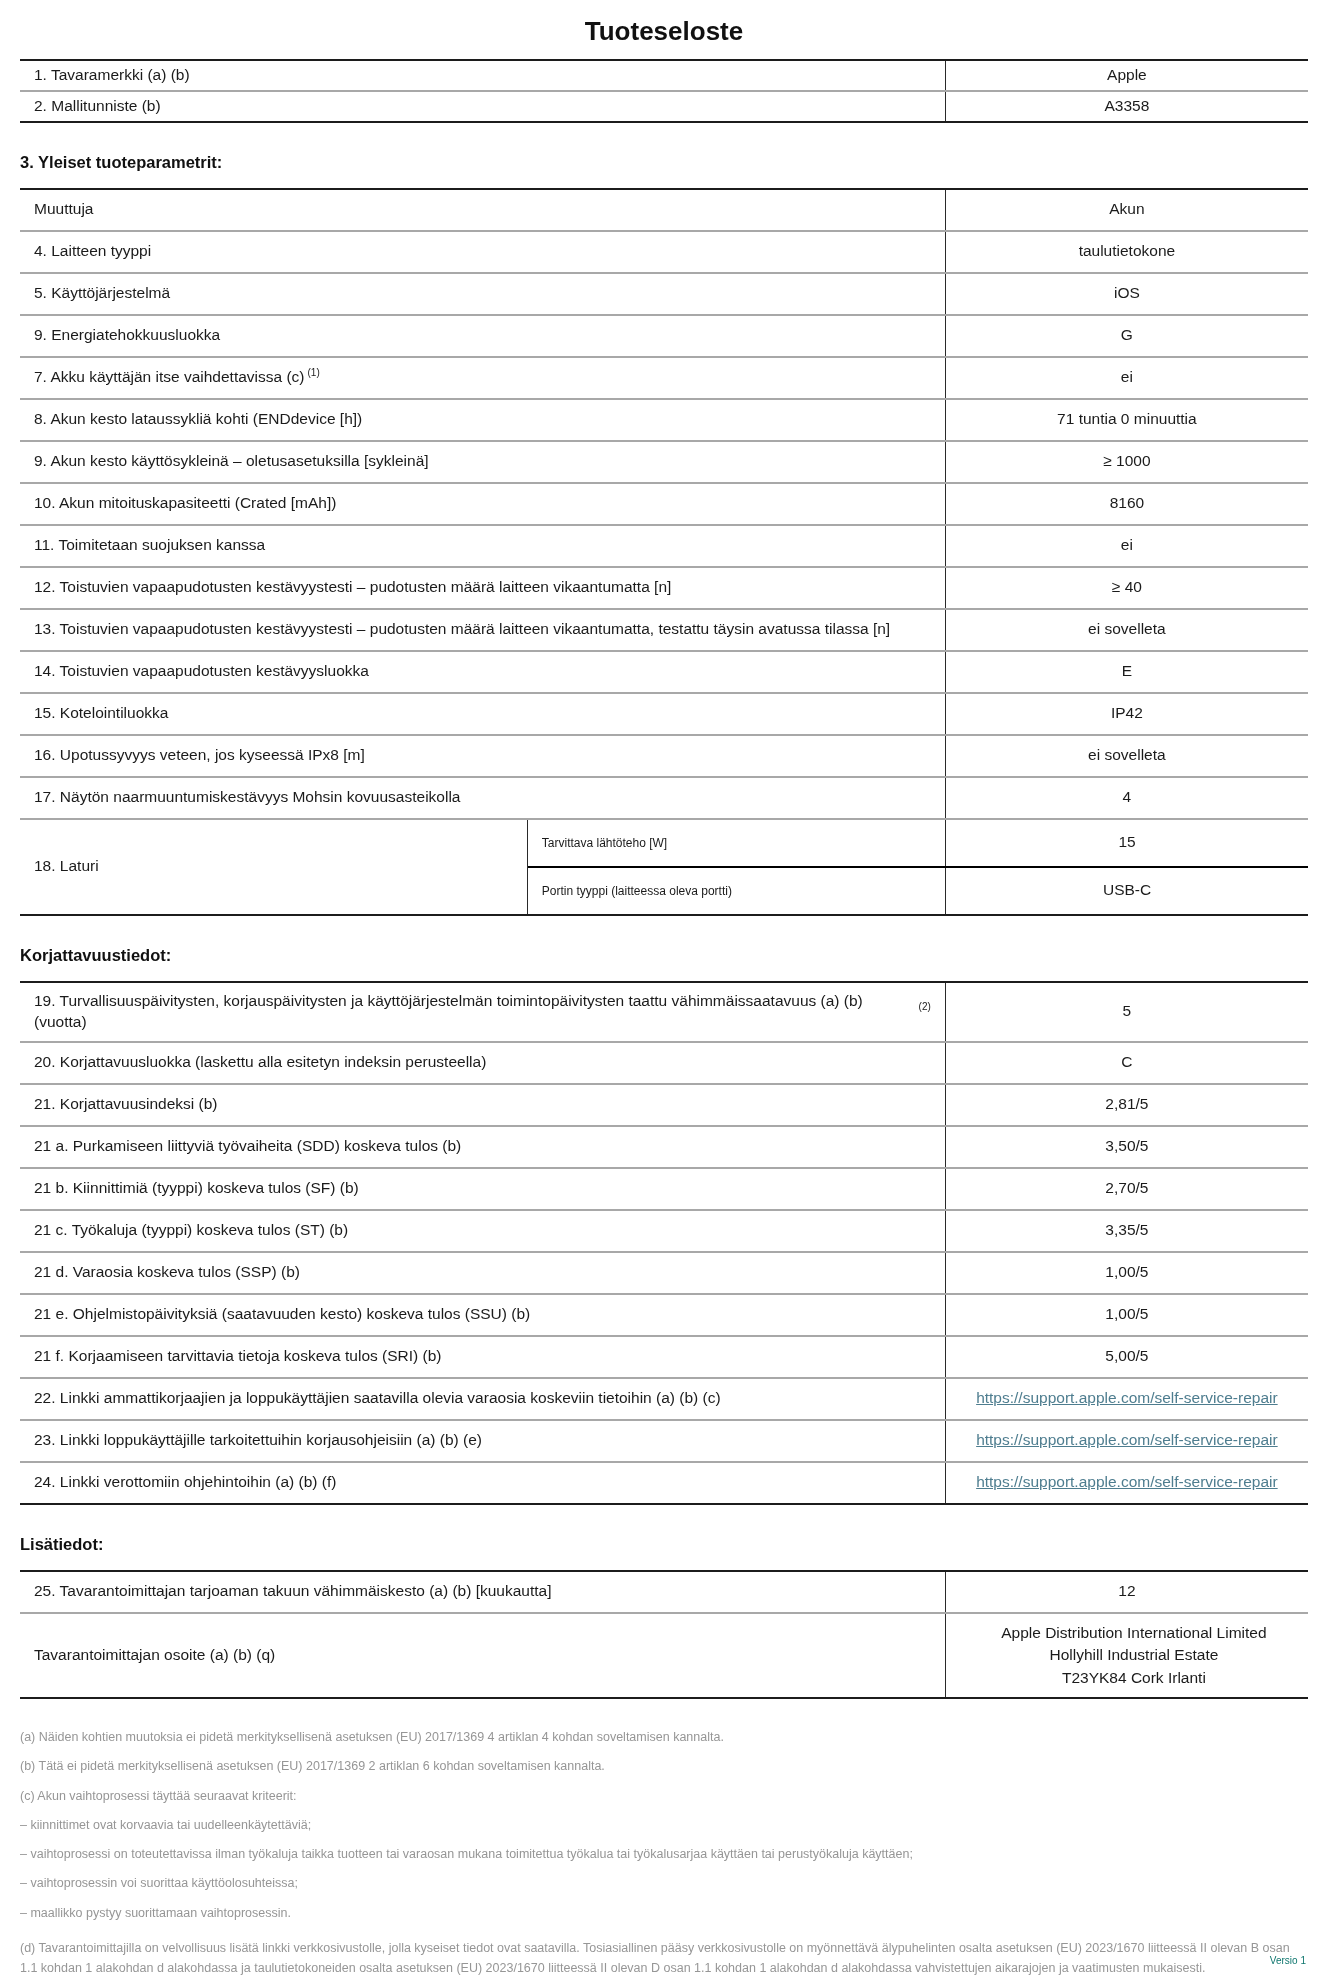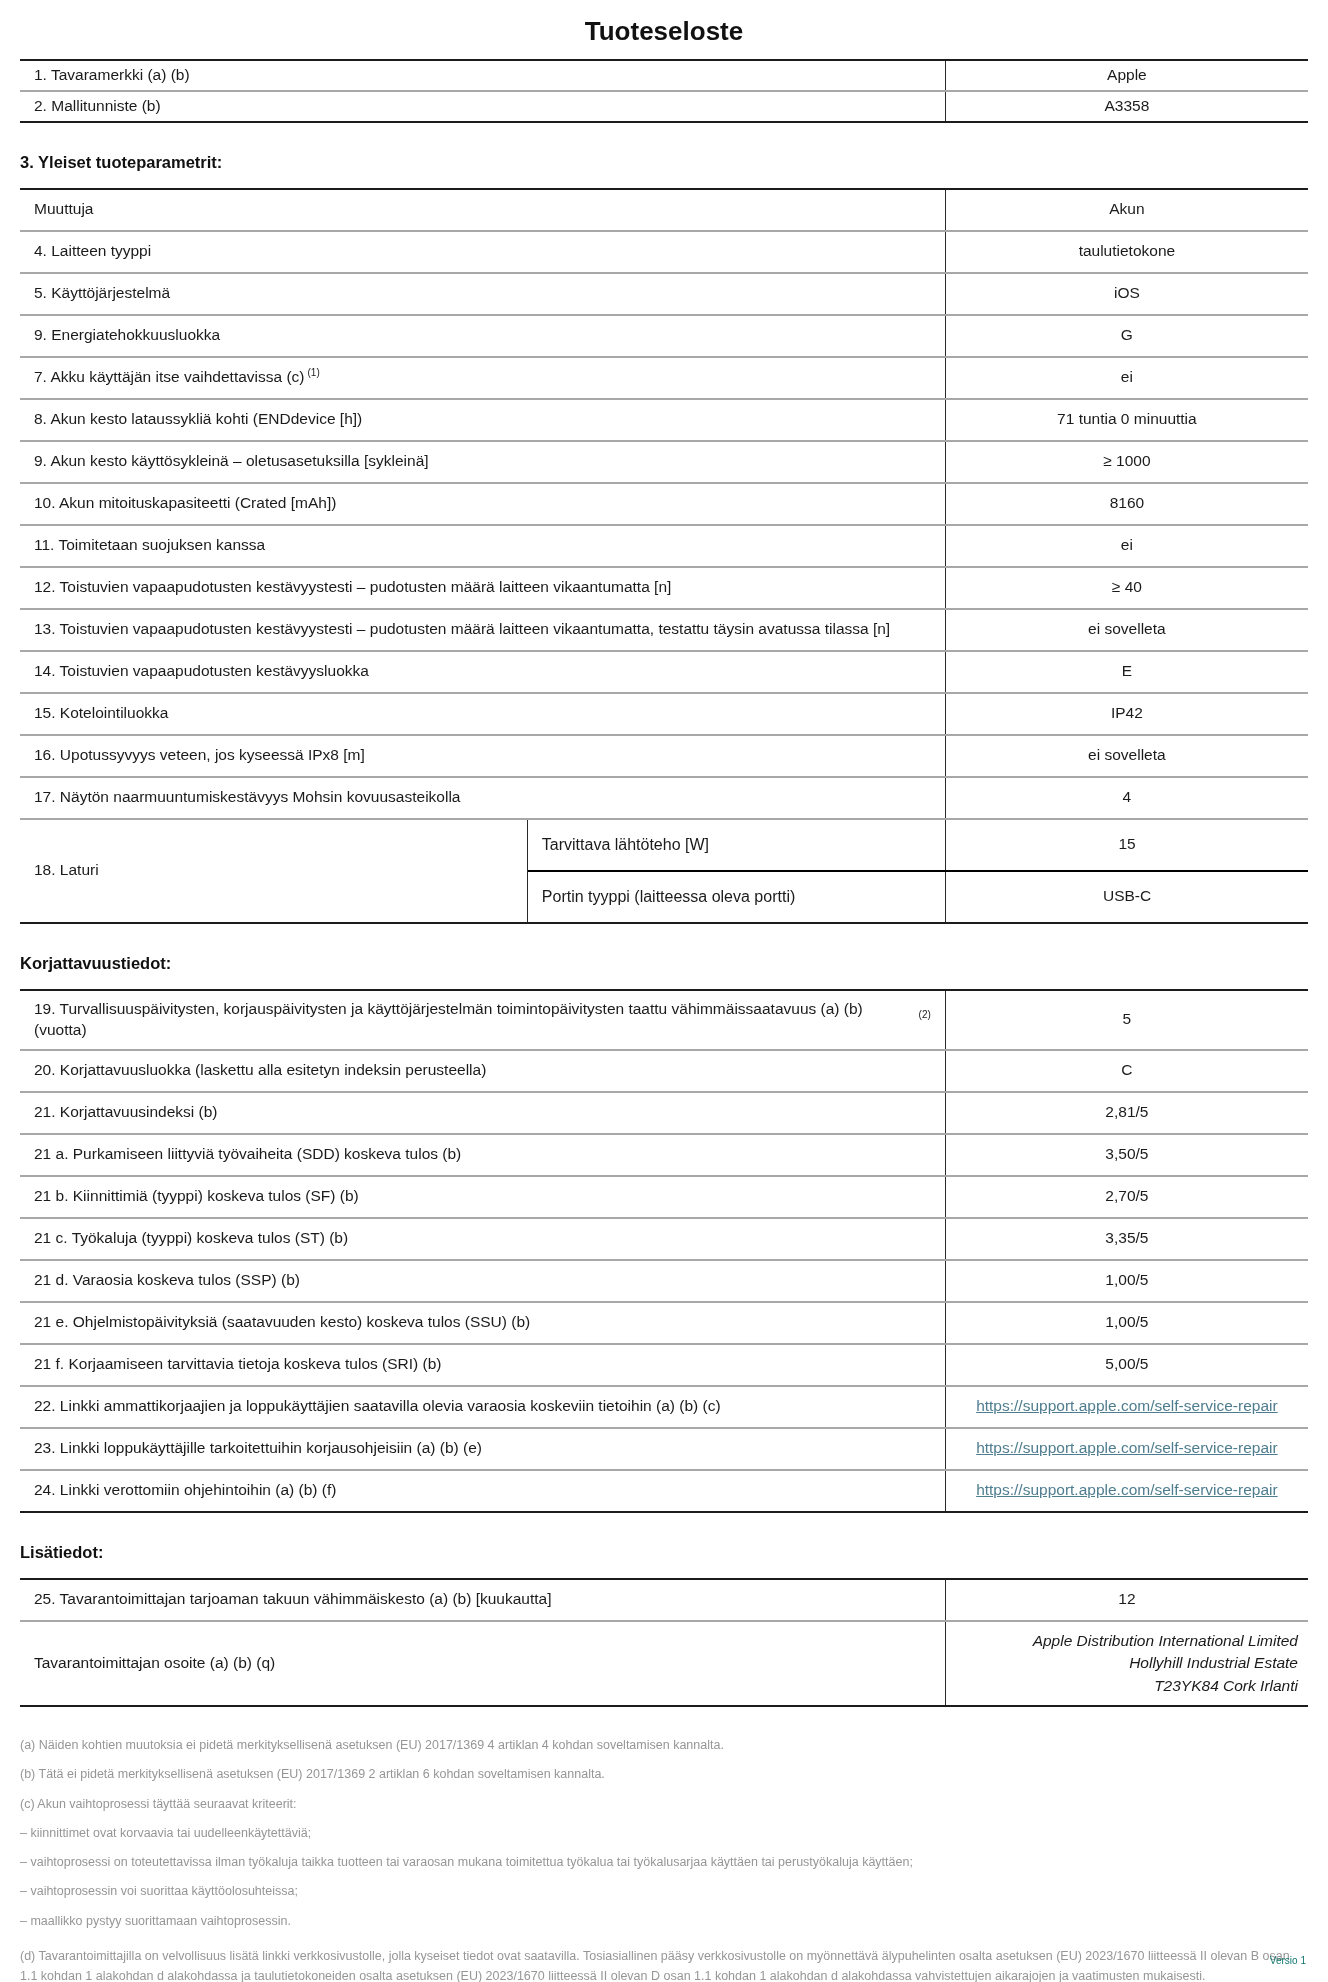--- a/index.html
+++ b/index.html
@@ -23,27 +23,27 @@
   .sup { font-size:10px; vertical-align:super; margin-left:3px; transform:translateY(-5px); display:inline-block; }
 
   .h2 { font-size:16.5px; font-weight:bold; margin:30px 0 16px; color:#111; }
 
   
   .charger .cl { flex:0 0 39.35%; }
   .charger-right { flex:1; display:flex; flex-direction:column; border-left:1px solid #2a2a2a; }
   .subrow { display:flex; flex:1; min-height:40px; }
   .subrow + .subrow { border-top:2px solid #000000; }
   .subl { flex:0 0 53.5%; box-sizing:border-box; padding:16px 14px; display:flex; align-items:center;
-          font-size:16px; }
+          font-size:12px; }
   .subrow .cv { border-left:1px solid #2a2a2a; }
 
   a.link { color:#4e7d8f; text-decoration:underline; font-size:15.5px; }
 
-  .cv.addr { flex-direction:column; align-items:flex-end; justify-content:center;
-             text-align:left; padding-left:24px; line-height:1.45;font-style:italic; }
+  .cv.addr { flex-direction:column; align-items:center; justify-content:center;
+             text-align:left; padding-left:24px; line-height:1.45; }
 
   .footnotes { margin-top:28px; color:#969696; font-size:12.5px; line-height:1.62; }
   .fn { margin:0 0 9px 0; }
   .fn.mt { margin-top:15px; }
 
   .version { position:absolute; right:22px; bottom:16px; color:#0f766e; font-size:10px; }
 </style>
 </head>
 <body>
 

